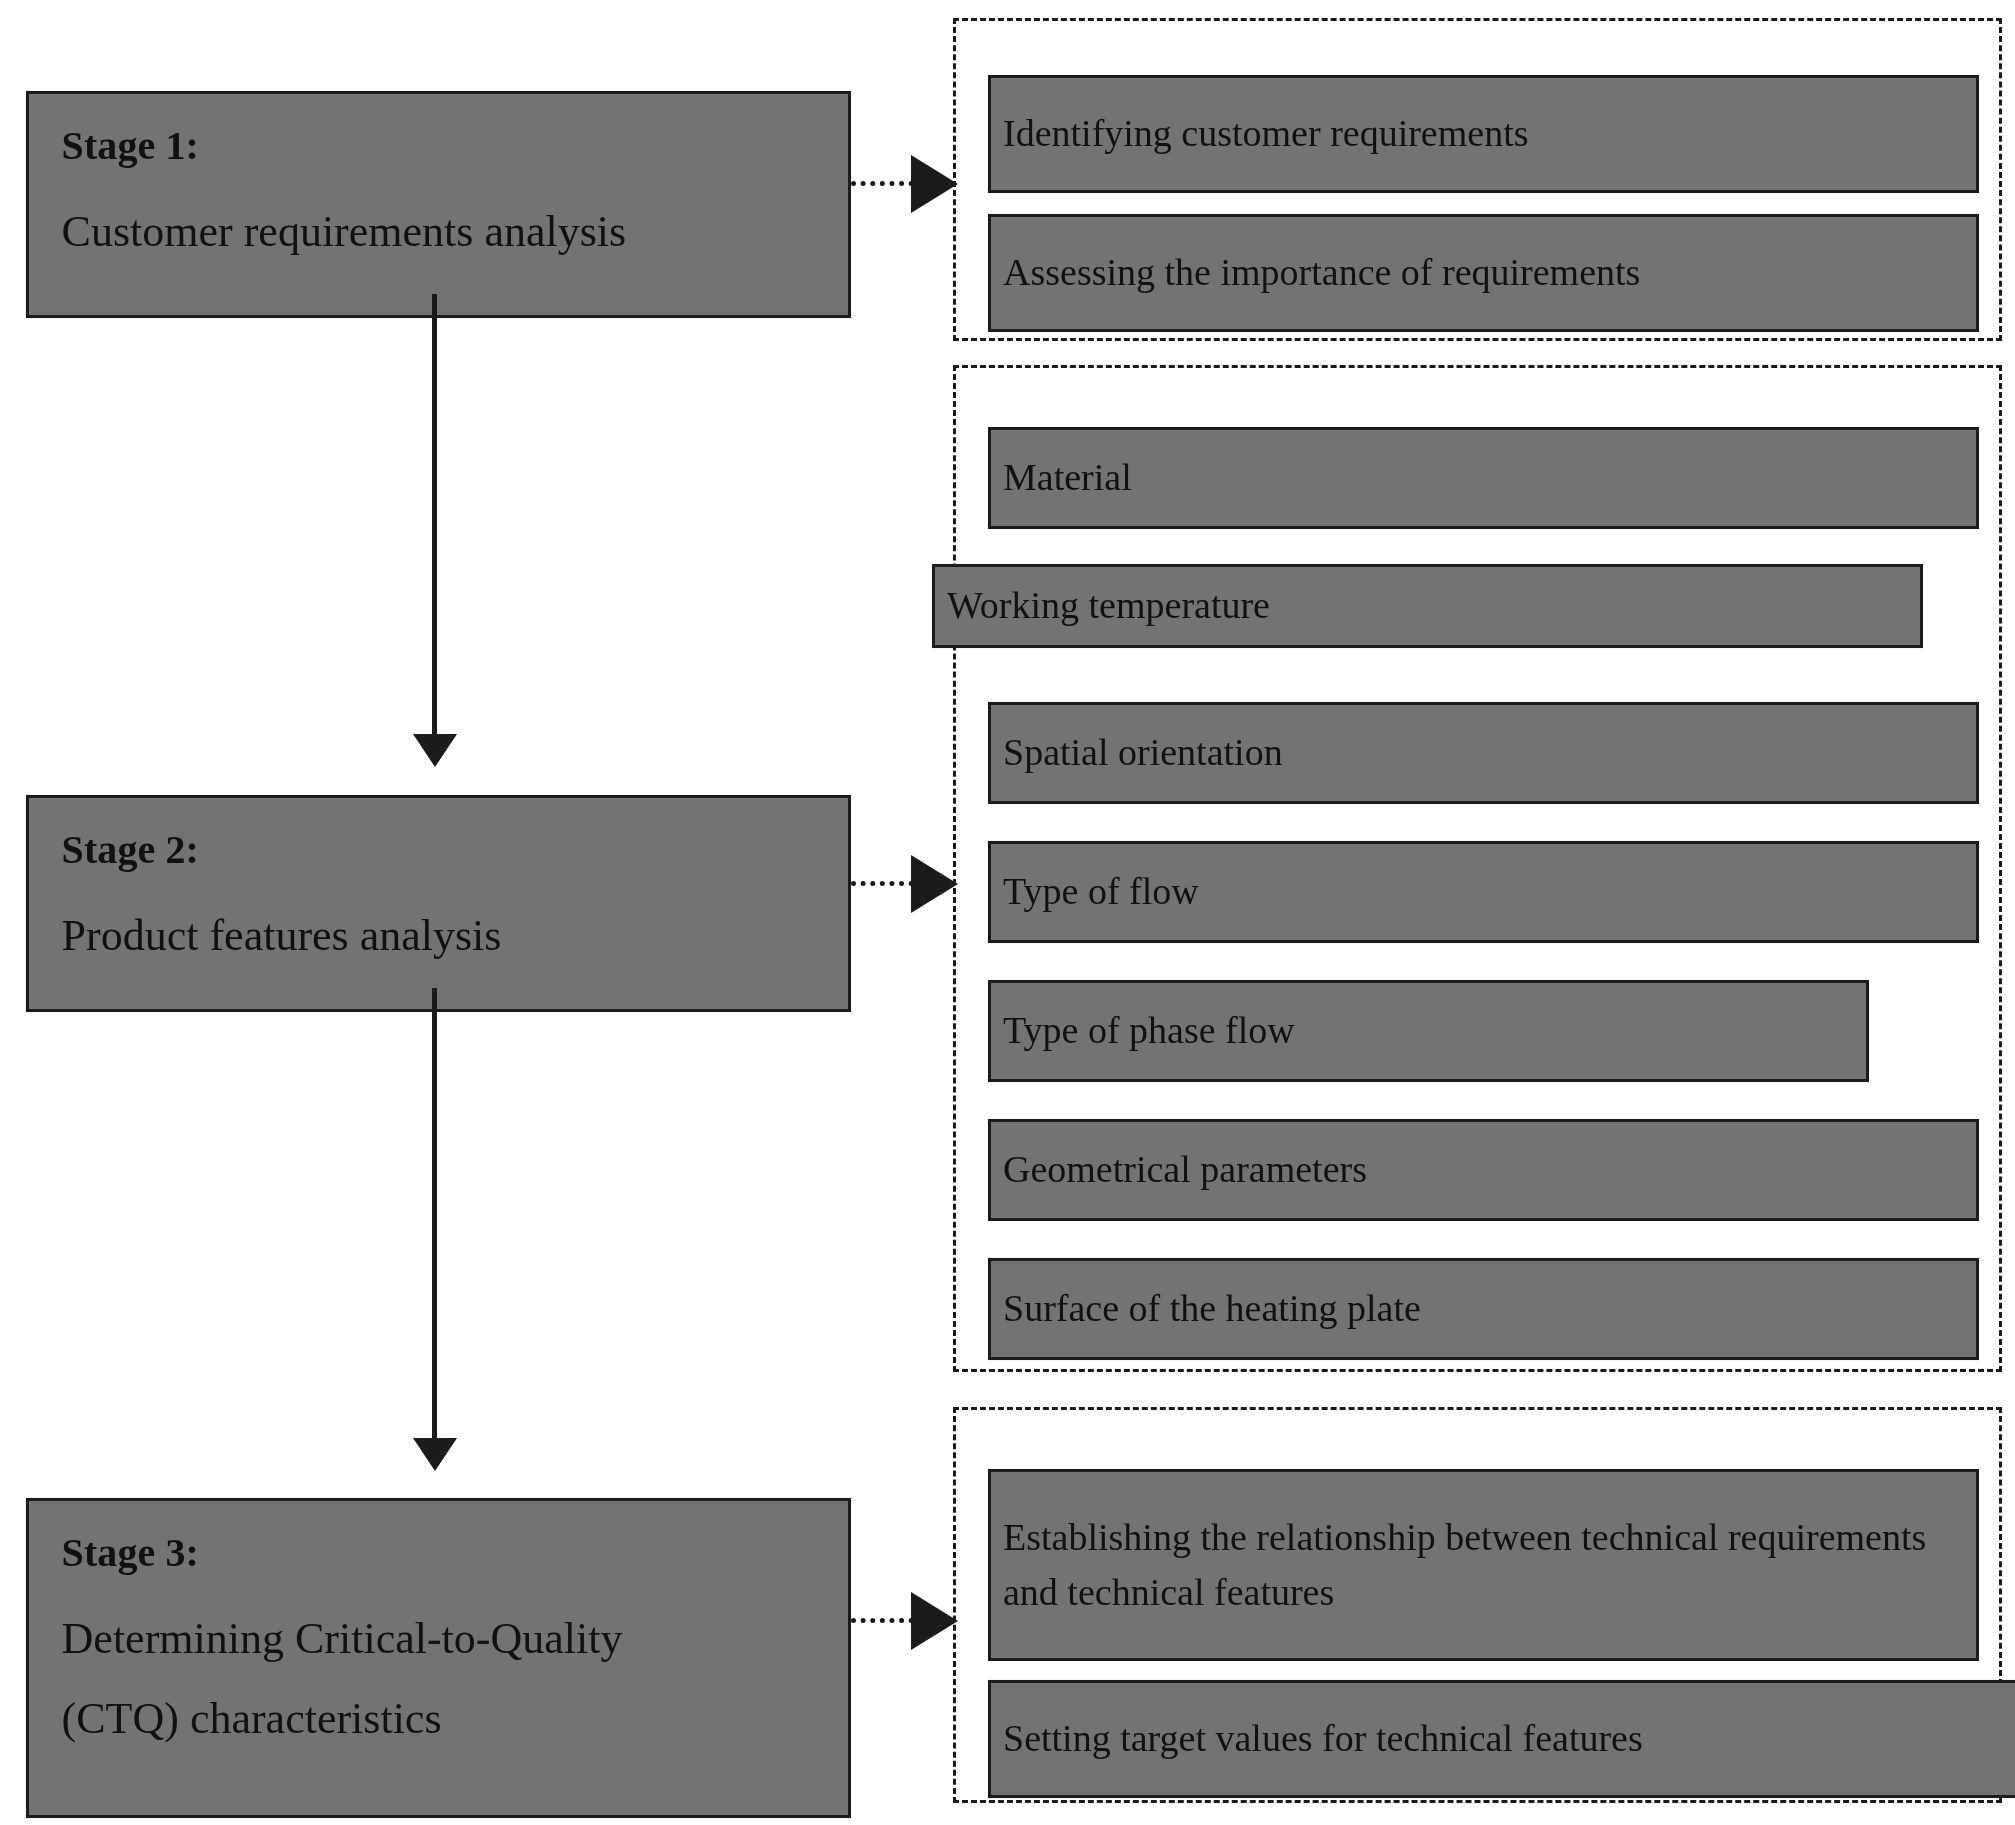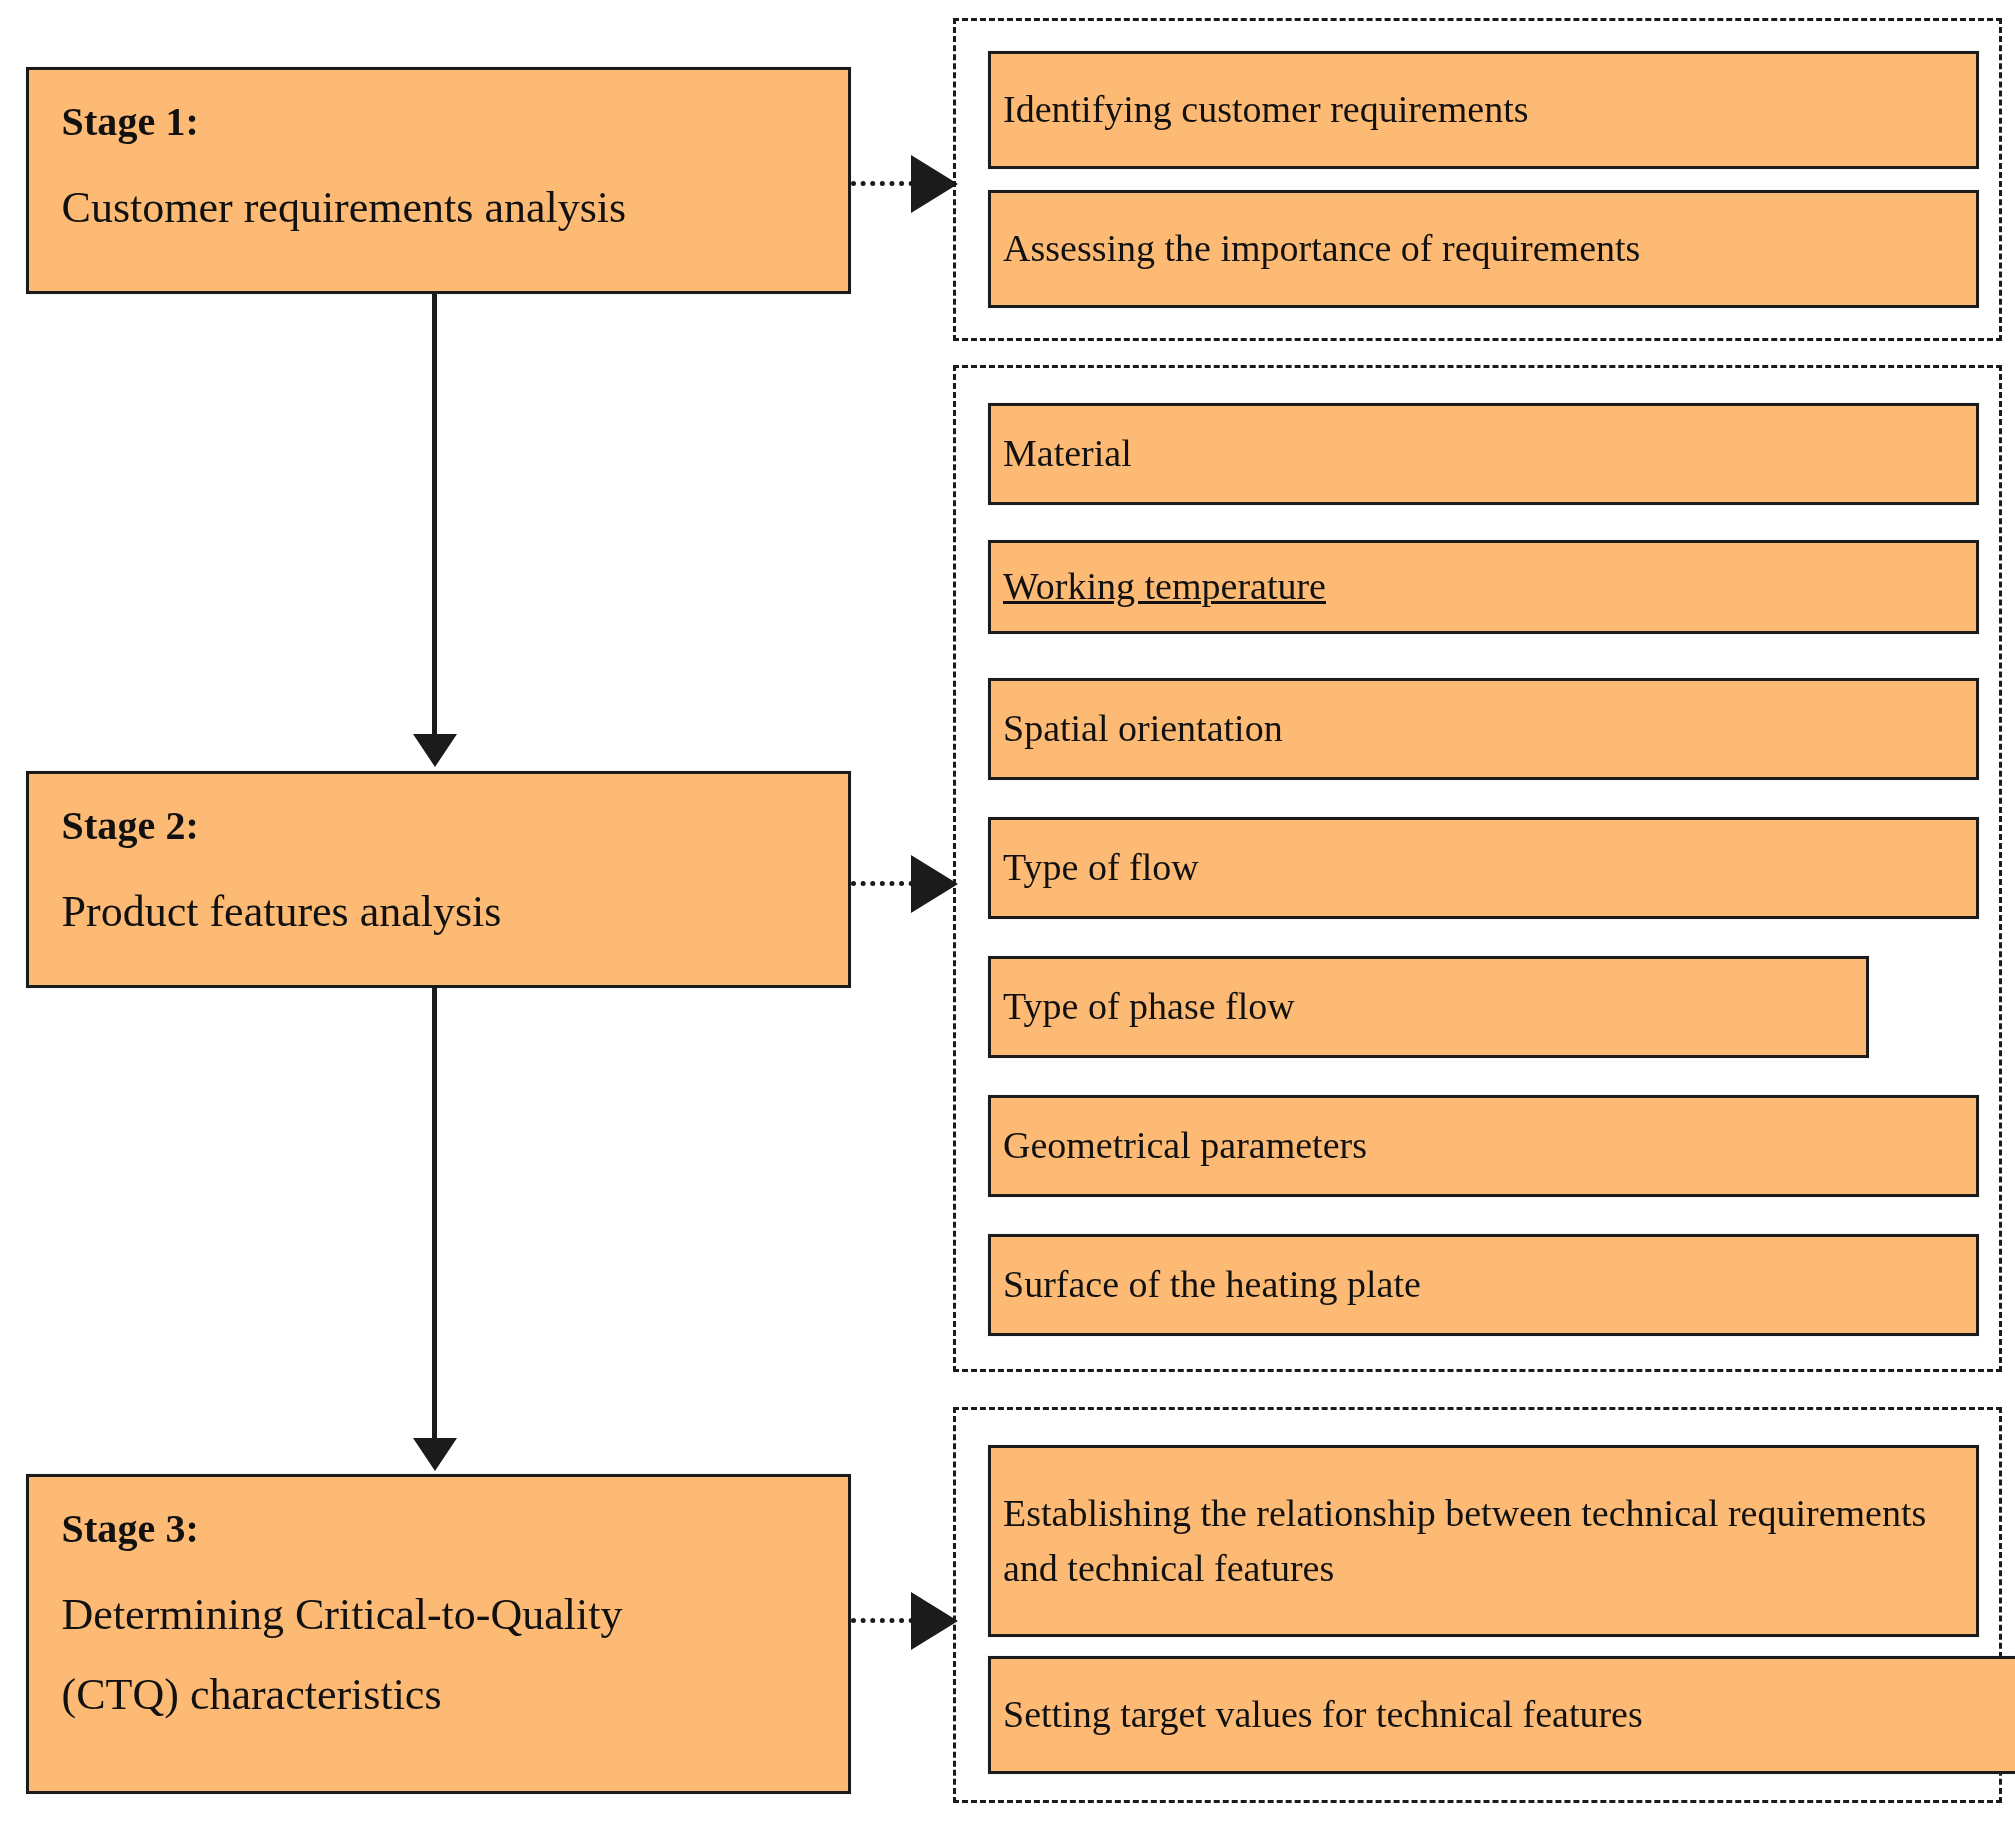--- a/index.html
+++ b/index.html
@@ -4,24 +4,25 @@
 <style>
   html,body{margin:0;padding:0;background:#fff;}
   body{width:2015px;height:1825px;position:relative;overflow:hidden;
        font-family:"Liberation Serif","DejaVu Serif",serif;color:#111;}
 
   .canvas{position:absolute;inset:0;}
 
   
   .box{
     position:absolute;
-    background:#fdba74;
+    background:#737373;
     border:3.2px solid #1b1b1b;
     box-sizing:border-box;
     box-shadow:0 0 0 0.6px rgba(0,0,0,.06);
+    margin-top:24px;
   }
   .stage-box{padding:31px 33px;}
   .stage-label{
     font-weight:bold;
     font-size:40px;
     line-height:1.05;
     letter-spacing:0.1px;
   }
   .stage-desc{
     font-weight:normal;
@@ -118,21 +119,21 @@
   <div class="box item-box" style="left:988px;top:190px;width:991px;height:118px;">
     <span class="item-text">Assessing the importance of requirements</span>
   </div>
 
   <div class="group" style="left:953px;top:365px;width:1049px;height:1007px;"></div>
 
   <div class="box item-box" style="left:988px;top:403px;width:991px;height:102px;text-align:right;">
     <span class="item-text">Material</span>
   </div>
 
-  <div class="box item-box" style="left:988px;top:540px;width:991px;height:94px;text-decoration:underline;">
+  <div class="box item-box" style="left:932px;top:540px;width:991px;height:84px;">
     <span class="item-text">Working temperature</span>
   </div>
 
   <div class="box item-box" style="left:988px;top:678px;width:991px;height:102px;">
     <span class="item-text">Spatial orientation</span>
   </div>
 
   <div class="box item-box" style="left:988px;top:817px;width:991px;height:102px;">
     <span class="item-text">Type of flow</span>
   </div>

